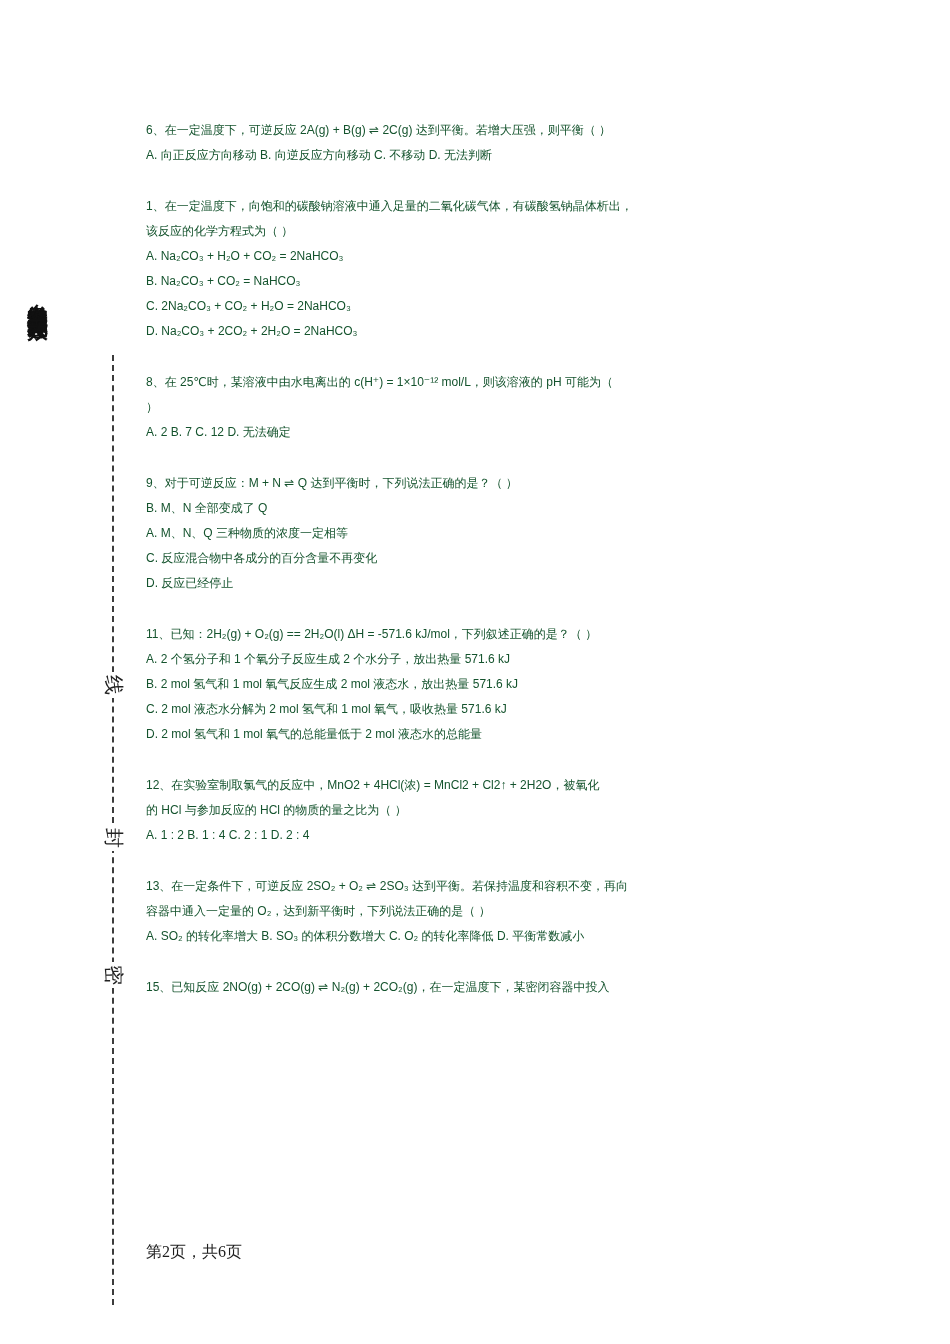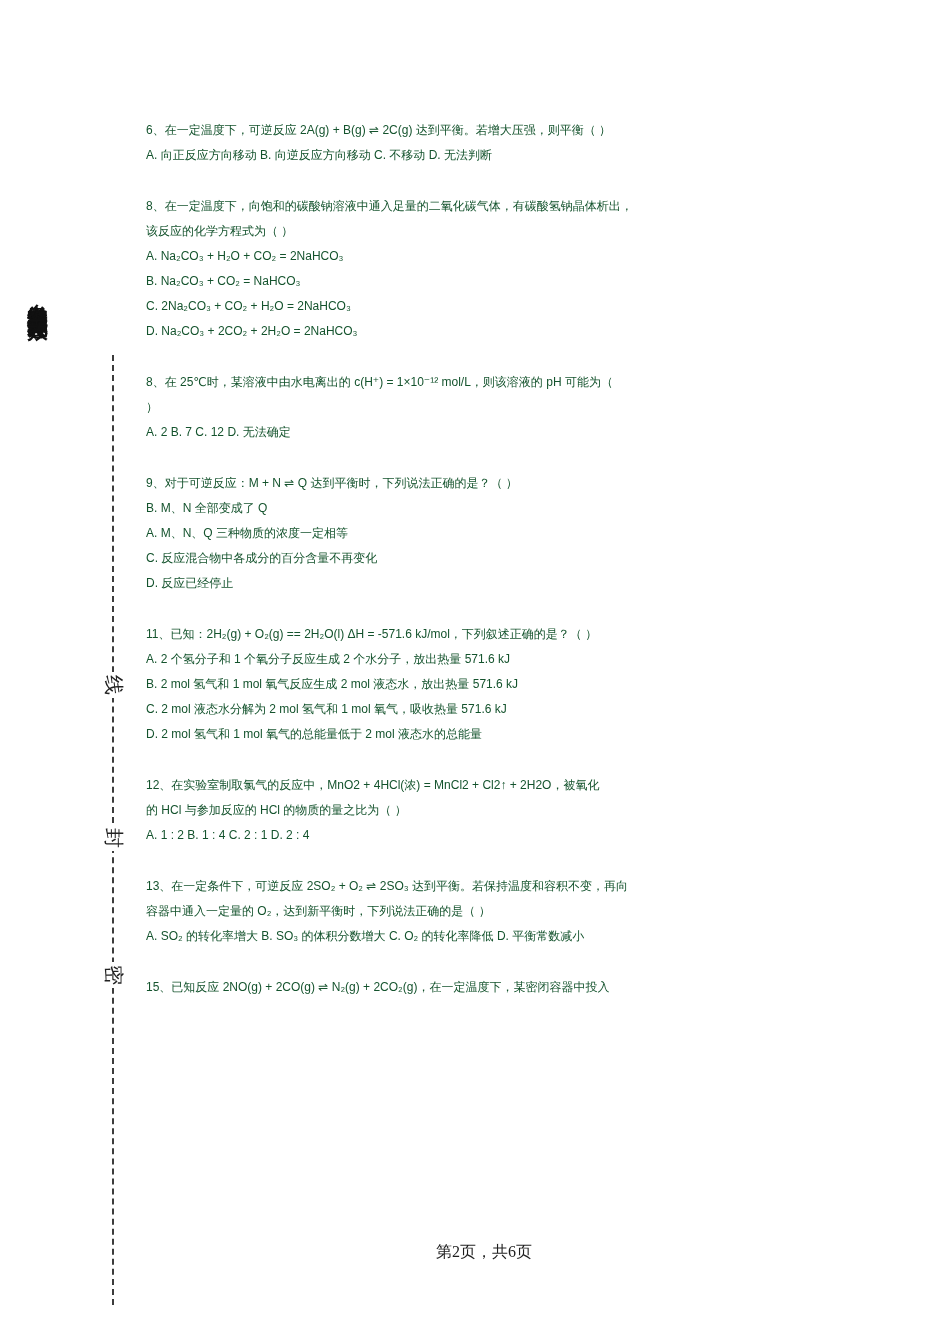--- a/index.html
+++ b/index.html
@@ -71,21 +71,21 @@
   .qline {
     white-space: nowrap;
     height: 25px;
   }
   
   .footer {
     position: absolute;
     left: 146px;
     width: 676px;
     top: 1242px;
-    text-align: center;
+    text-align: left;
     font-family: "Liberation Serif", "DejaVu Serif", serif;
     font-size: 16px;
     color: #1d1d1d;
   }
 </style>
 </head>
 <body>
 
 <div class="page">
 
@@ -96,21 +96,21 @@
   <span class="seal-char c1">线</span>
   <span class="seal-char c2">封</span>
   <span class="seal-char c3">密</span>
 
   <main class="content">
       <div class="question">
         <div class="qline">6、在一定温度下，可逆反应 2A(g) + B(g) ⇌ 2C(g) 达到平衡。若增大压强，则平衡（ ）</div>
         <div class="qline">A. 向正反应方向移动 B. 向逆反应方向移动 C. 不移动 D. 无法判断</div>
       </div>
       <div class="question">
-        <div class="qline">8、在一定温度下，向饱和的碳酸钠溶液中通入足量的二氧化碳气体，有碳酸氢钠晶体析出，</div>
+        <div class="qline">1、在一定温度下，向饱和的碳酸钠溶液中通入足量的二氧化碳气体，有碳酸氢钠晶体析出，</div>
         <div class="qline">该反应的化学方程式为（ ）</div>
         <div class="qline">A. Na₂CO₃ + H₂O + CO₂ = 2NaHCO₃</div>
         <div class="qline">B. Na₂CO₃ + CO₂ = NaHCO₃</div>
         <div class="qline">C. 2Na₂CO₃ + CO₂ + H₂O = 2NaHCO₃</div>
         <div class="qline">D. Na₂CO₃ + 2CO₂ + 2H₂O = 2NaHCO₃</div>
       </div>
       <div class="question">
         <div class="qline">8、在 25℃时，某溶液中由水电离出的 c(H⁺) = 1×10⁻¹² mol/L，则该溶液的 pH 可能为（</div>
         <div class="qline">）</div>
         <div class="qline">A. 2 B. 7 C. 12 D. 无法确定</div>

